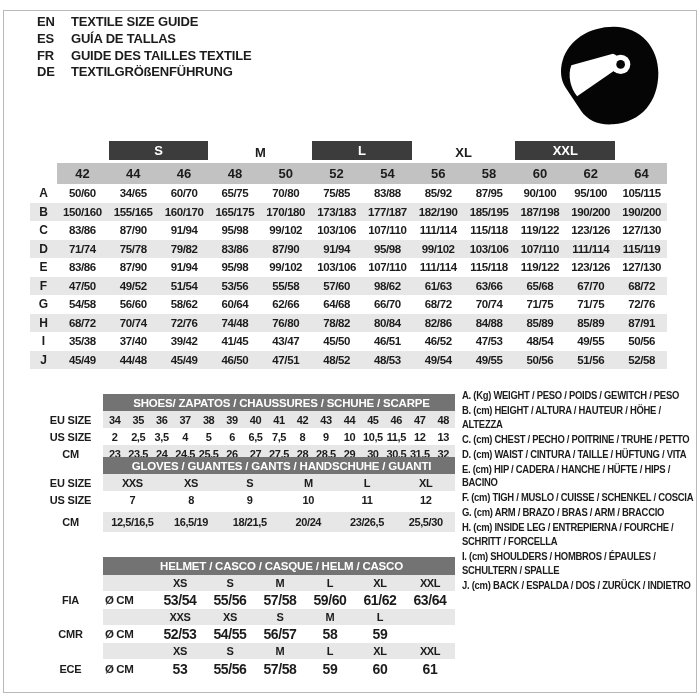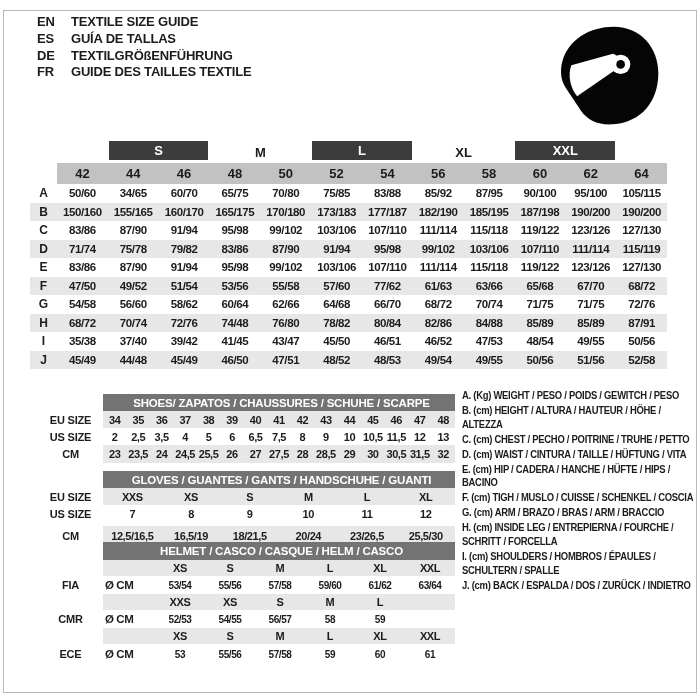--- a/index.html
+++ b/index.html
@@ -33,23 +33,23 @@
   .bcell.alt{background:#e7e7e7;}
   .bcell.letter{font-size:12px;letter-spacing:0;}
 
   
   .sec{position:absolute;left:38px;width:417px;display:grid;}
   .sec-title{background:#737373;color:#ffffff;font-size:11.5px;display:flex;align-items:center;padding-left:5px;letter-spacing:-0.2px;white-space:nowrap;overflow:hidden;}
   .slabel{font-size:11px;display:flex;align-items:center;letter-spacing:-0.2px;}
   .scell{font-size:11px;display:flex;align-items:center;justify-content:center;letter-spacing:-0.4px;white-space:nowrap;}
   .gray{background:#e7e7e7;}
   #shoes-grid{top:394px;grid-template-columns:65px repeat(15,1fr);grid-template-rows:17px 17px 17px 18px;}
-  #gloves-grid{top:471px;grid-template-columns:65px repeat(6,1fr);grid-template-rows:17px 17px 17px 4px 20px;}
-  #helmet-grid{top:542px;grid-template-columns:65px 52px repeat(6,1fr);grid-template-rows:18px 16px 18px 16px 18px 16px 20px;}
-  .hm-val{justify-content:center;font-size:10px;}
+  #gloves-grid{top:457px;grid-template-columns:65px repeat(6,1fr);grid-template-rows:17px 17px 17px 4px 20px;}
+  #helmet-grid{top:557px;grid-template-columns:65px 52px repeat(6,1fr);grid-template-rows:18px 16px 18px 16px 18px 16px 20px;}
+  .hm-val{justify-content:center;font-size:14px;}
   .ocm{font-size:11.5px;justify-content:flex-start;padding-left:2px;}
 
   
   .meas-list{position:absolute;left:462px;top:389px;width:262px;transform:scaleX(0.9);transform-origin:0 0;}
   .meas{font-size:10.5px;line-height:13.9px;margin-bottom:1px;letter-spacing:-0.3px;}
 </style>
 </head>
 <body>
 
 <div class="frame"></div>
@@ -57,26 +57,26 @@
 <div class="langs" id="langs">
     <div class="lang-row">
       <span class="lang-code">EN</span>
       <span>TEXTILE SIZE GUIDE</span>
     </div>
     <div class="lang-row">
       <span class="lang-code">ES</span>
       <span>GUÍA DE TALLAS</span>
     </div>
     <div class="lang-row">
+      <span class="lang-code">FR</span>
+      <span>GUIDE DES TAILLES TEXTILE</span>
+    </div>
+    <div class="lang-row">
       <span class="lang-code">DE</span>
       <span>TEXTILGRÖßENFÜHRUNG</span>
-    </div>
-    <div class="lang-row">
-      <span class="lang-code">FR</span>
-      <span>GUIDE DES TAILLES TEXTILE</span>
     </div>
   </div>
 
 <div class="logo">
   <svg viewBox="0 0 120 120" width="116" height="116" aria-hidden="true">
     <path d="M64 9 C92 9 110 31 110 57 C110 86 93 108 63 110 C48 111 37 106 30 96 L14 72 C9 64 8 54 11 44 C17 23 38 9 64 9 Z" fill="#050505"></path>
     <path d="M20 49 L63 37 C70 39 73 47 68 52 L26 81 C19 73 16 59 20 49 Z" fill="#ffffff"></path>
     <circle cx="71" cy="48" r="10" fill="#ffffff"></circle>
     <circle cx="71" cy="48" r="4.5" fill="#050505"></circle>
   </svg>
@@ -169,21 +169,21 @@
     <div class="cell bcell">119/122</div>
     <div class="cell bcell">123/126</div>
     <div class="cell bcell">127/130</div>
     <div class="cell bcell letter alt">F</div>
     <div class="cell bcell alt">47/50</div>
     <div class="cell bcell alt">49/52</div>
     <div class="cell bcell alt">51/54</div>
     <div class="cell bcell alt">53/56</div>
     <div class="cell bcell alt">55/58</div>
     <div class="cell bcell alt">57/60</div>
-    <div class="cell bcell alt">77/62</div>
+    <div class="cell bcell alt">98/62</div>
     <div class="cell bcell alt">61/63</div>
     <div class="cell bcell alt">63/66</div>
     <div class="cell bcell alt">65/68</div>
     <div class="cell bcell alt">67/70</div>
     <div class="cell bcell alt">68/72</div>
     <div class="cell bcell letter">G</div>
     <div class="cell bcell">54/58</div>
     <div class="cell bcell">56/60</div>
     <div class="cell bcell">58/62</div>
     <div class="cell bcell">60/64</div>

